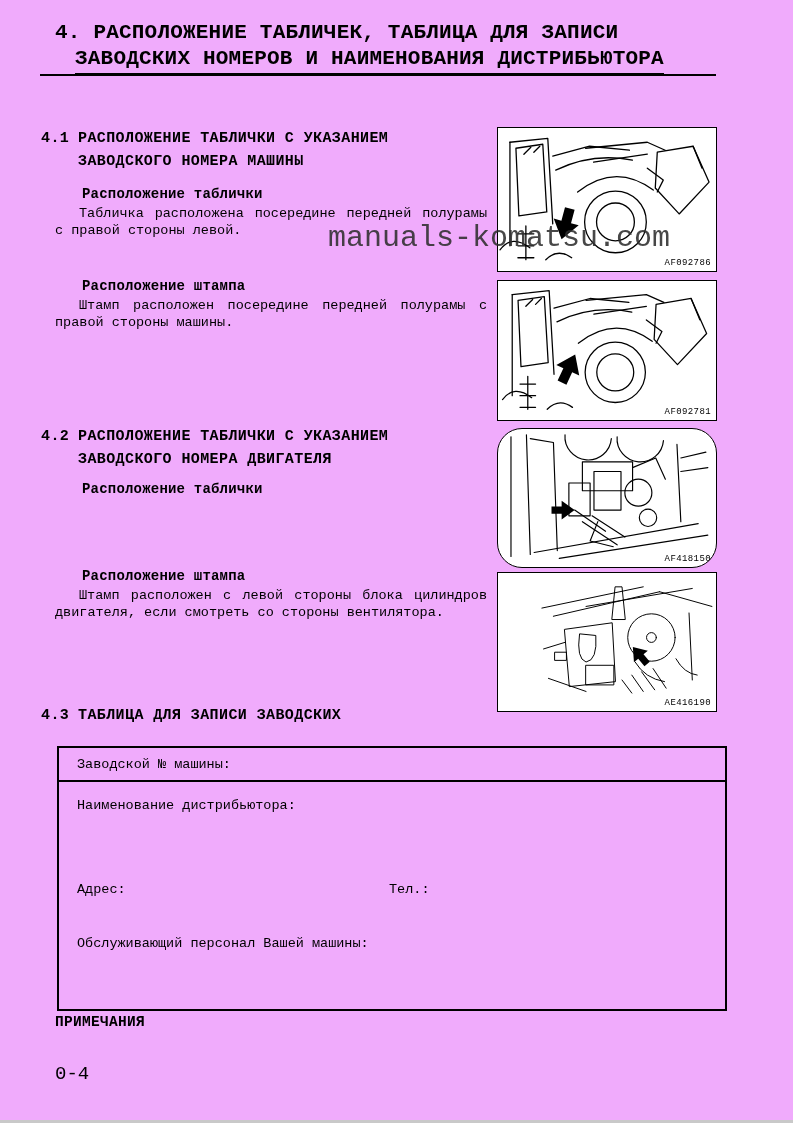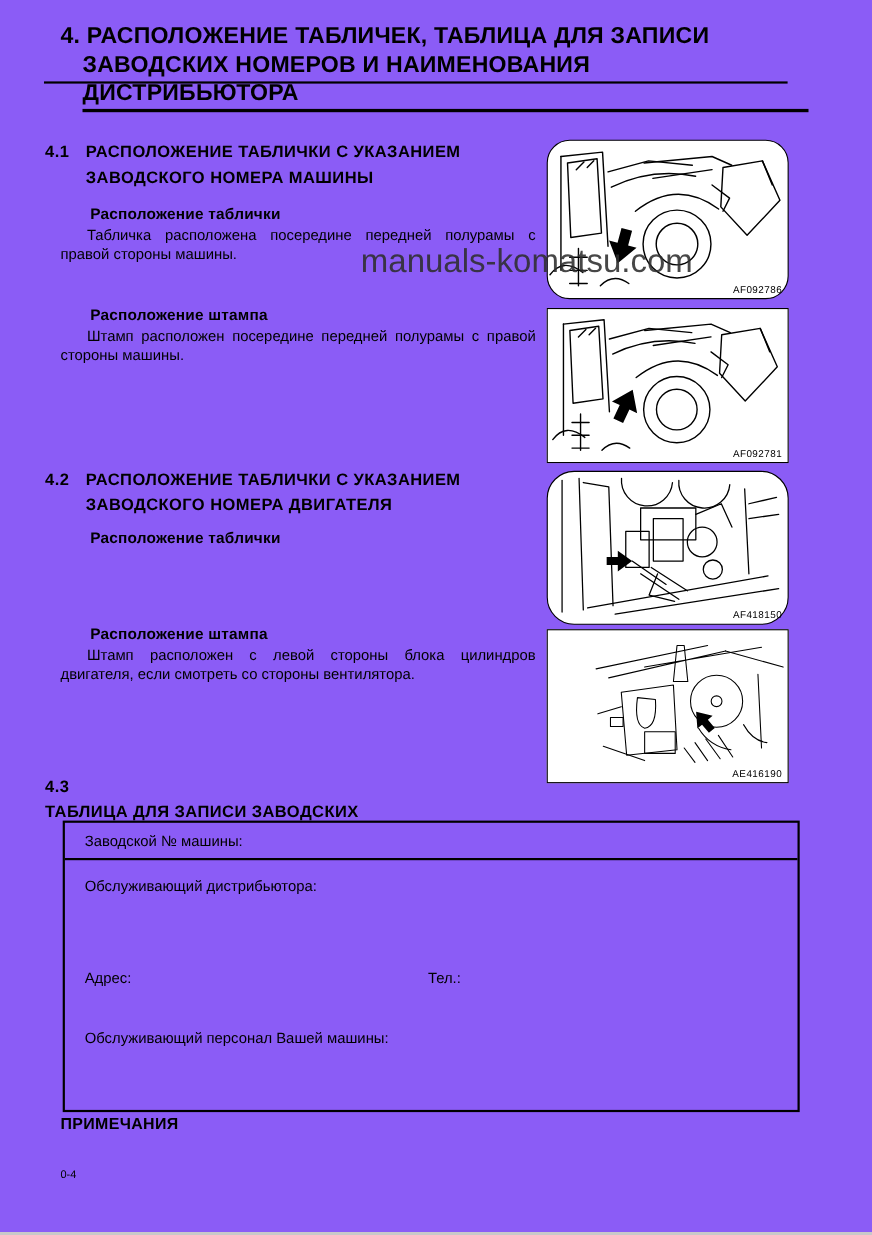--- a/index.html
+++ b/index.html
@@ -1,19 +1,19 @@
 <!DOCTYPE html>
 <html><head>
 <meta charset="utf-8">
 <style>
   html,body{margin:0;padding:0;background:#e8e8e8;}
   .page{
     position:relative;width:793px;height:1123px;margin:0 auto;
-    background:#8b5cf6;color:#000;
-    font-family:Liberation Sans, sans-serif;overflow:hidden;
+    background:#f0abfc;color:#000;
+    font-family:Liberation Mono, monospace;overflow:hidden;
   }
   
   .doc-title{position:absolute;left:55px;top:20px;width:680px;
     font-size:21px;font-weight:bold;line-height:26px;letter-spacing:.2px;}
   .doc-title .l2{display:inline-block;margin-left:20px;border-bottom:3px solid #000;padding-bottom:1px;}
   .title-rule{position:absolute;left:40px;top:74px;width:676px;height:2px;background:#000;}
   
   .sec-head{position:absolute;left:41px;display:flex;font-weight:bold;
     font-size:15px;line-height:23px;letter-spacing:.4px;}
   .sec-head .num{flex:none;width:37px;}
@@ -38,21 +38,21 @@
     display:flex;align-items:center;padding-left:18px;box-sizing:border-box;}
   .reg-row2{flex:none;height:42px;border-bottom:2px solid #000;
     display:flex;align-items:center;padding-left:18px;box-sizing:border-box;}
   .reg-row3{flex:1;position:relative;}
   .reg-label-distrib{position:absolute;left:18px;top:16px;}
   .reg-label-addr{position:absolute;left:18px;top:100px;}
   .reg-label-tel{position:absolute;left:330px;top:100px;}
   .reg-label-service{position:absolute;left:18px;top:154px;}
   
   .notes{position:absolute;left:55px;top:1014px;font-size:14.5px;font-weight:bold;letter-spacing:.3px;}
-  .pagenum{position:absolute;left:55px;top:1063px;font-size:10px;}
+  .pagenum{position:absolute;left:55px;top:1063px;font-size:19px;}
   .scan-edge{position:absolute;left:0;bottom:0;width:100%;height:3px;background:#c9c9c9;}
 </style>
 </head>
 <body>
 
 <div class="page">
 
   <div class="doc-title">
     <span class="l1">4. РАСПОЛОЖЕНИЕ ТАБЛИЧЕК, ТАБЛИЦА ДЛЯ ЗАПИСИ</span><br>
     <span class="l2">ЗАВОДСКИХ НОМЕРОВ И НАИМЕНОВАНИЯ ДИСТРИБЬЮТОРА</span>
@@ -64,29 +64,29 @@
   <div class="sec-head" style="top:127px;width:440px;">
     <span class="num">4.1</span>
     <span class="ttl">
       <span>РАСПОЛОЖЕНИЕ ТАБЛИЧКИ С УКАЗАНИЕМ</span><br>
       <span>ЗАВОДСКОГО НОМЕРА МАШИНЫ</span>
     </span>
   </div>
 
   <div class="textblock" style="top:186px;">
     <div class="subhead">Расположение таблички</div>
-    <p>Табличка расположена посередине передней полурамы с правой стороны машины.</p>
+    <p>Табличка расположена посередине передней полурамы с правой стороны левой.</p>
   </div>
 
   <div class="textblock" style="top:278px;">
     <div class="subhead">Расположение штампа</div>
     <p>Штамп расположен посередине передней полурамы с правой стороны машины.</p>
   </div>
 
-  <figure class="figbox" style="top:127px;height:145px;border-radius:21px;">
+  <figure class="figbox" style="top:127px;height:145px;">
     <svg viewBox="0 0 219 143">
       <g stroke="#000" fill="none" stroke-width="1.3" stroke-linejoin="round" stroke-linecap="round">
         <path d="M12 14 L12 118"></path>
         <path d="M12 14 L50 10 L55 96"></path>
         <path d="M18 20 L45 16 L49 84 L21 88 Z"></path>
         <path d="M26 26 L33 19 M36 24 L42 18"></path>
         <path d="M55 28 L92 18 L132 22"></path>
         <path d="M58 42 Q95 24 135 32"></path>
         <path d="M88 20 L150 14 L168 22"></path>
         <path d="M96 34 L150 26"></path>
@@ -191,33 +191,33 @@
         <path d="M170 92 Q180 110 196 112"></path>
         <path d="M120 96 Q132 116 156 120"></path>
         <path d="M104 118 L116 134 M116 112 L130 132 M128 108 L144 130 M142 104 L158 128"></path>
         <path d="M14 116 L60 132"></path>
       </g>
       <polygon points="-5,-16 5,-16 5,-2 13,-2 0,16 -13,-2 -5,-2" fill="#000" transform="translate(126,88) rotate(140) scale(0.85)"></polygon>
     </svg>
     <figcaption class="figcode">AE416190</figcaption>
   </figure>
 
-  <div class="sec-head" style="top:704px;width:460px;flex-direction:column;">
+  <div class="sec-head" style="top:704px;width:460px;">
     <span class="num">4.3</span>
     <span class="ttl">
       <span>ТАБЛИЦА ДЛЯ ЗАПИСИ ЗАВОДСКИХ</span><br>
     </span>
   </div>
 
   <div class="reg-table">
     <div class="reg-row1">
       <span>Заводской № машины:</span>
     </div>
     <div class="reg-row3">
-      <span class="reg-label-distrib">Обслуживающий дистрибьютора:</span>
+      <span class="reg-label-distrib">Наименование дистрибьютора:</span>
       <span class="reg-label-addr">Адрес:</span>
       <span class="reg-label-tel">Тел.:</span>
       <span class="reg-label-service">Обслуживающий персонал Вашей машины:</span>
     </div>
   </div>
 
   <div class="notes">ПРИМЕЧАНИЯ</div>
   <div class="pagenum">0-4</div>
   <div class="scan-edge"></div>
 

